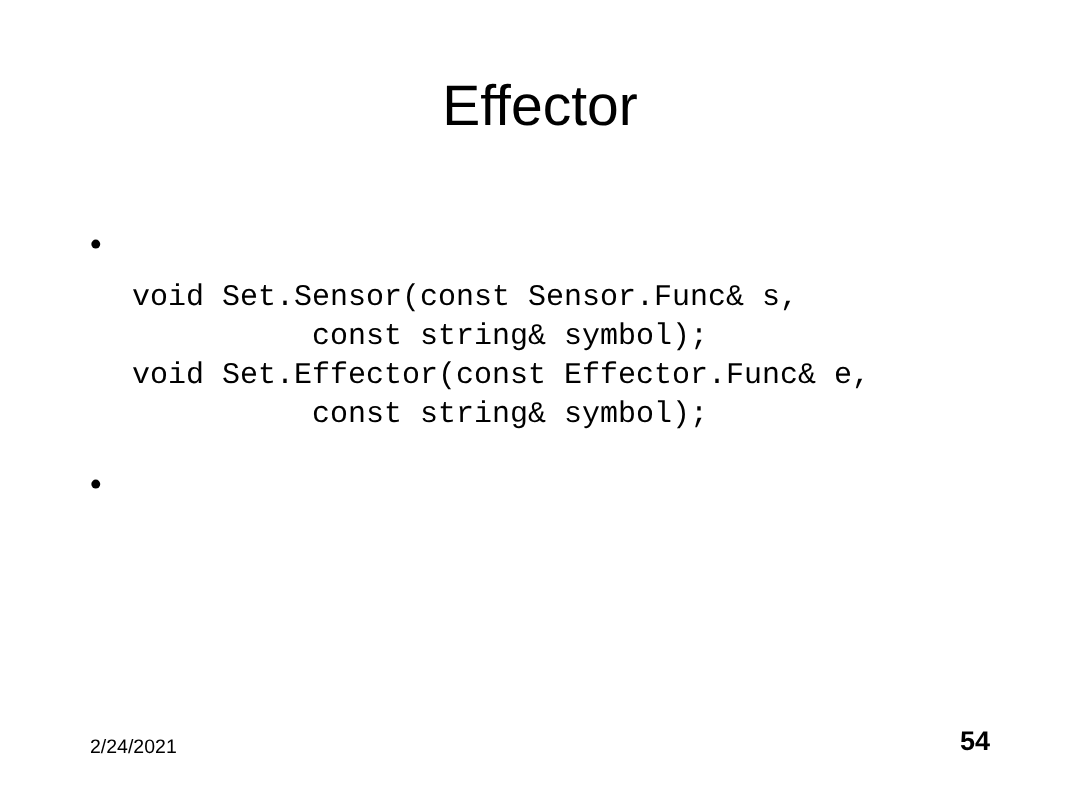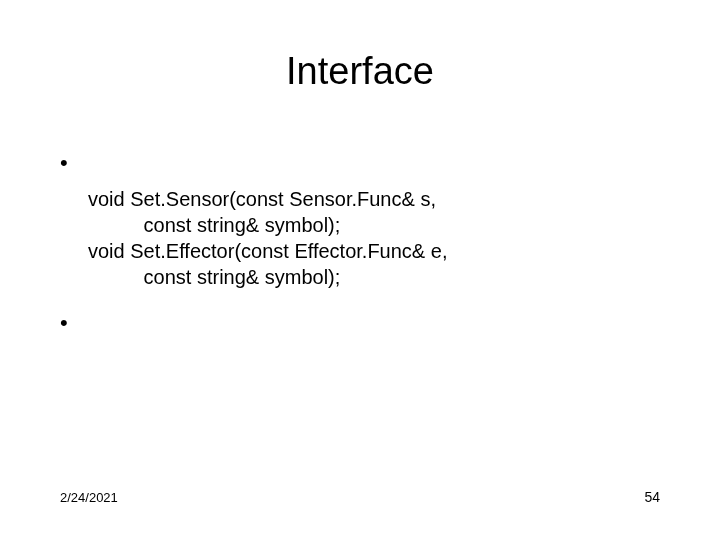--- a/index.html
+++ b/index.html
@@ -38,46 +38,47 @@
     display: flex;
     align-items: baseline;
   }
   .bullet .dot {
     width: 22px;
     flex: 0 0 22px;
     font-size: 22px;
     line-height: 26px;
   }
   .codeblock {
-    font-family: Liberation Sans, sans-serif;
+    font-family: Liberation Mono, monospace;
     font-size: 20px;
     line-height: 1.3;
     white-space: pre;
     margin: 0 0 20px 28px;
   }
   .footer-date {
     position: absolute;
     left: 60px;
     bottom: 35px;
     font-size: 13px;
     margin-top: 48px;
   }
   .footer-page {
     position: absolute;
     right: 60px;
     bottom: 35px;
-    font-size: 14px;
+    font-size: 18px;
+    font-weight: bold;
   }
 </style>
 </head>
 <body>
 
 <div class="slide">
 
-  <div class="title">Interface</div>
+  <div class="title">Effector</div>
 
   <div class="content">
 
     <div class="bullet">
       <span class="dot">•</span>
     </div>
     <div class="codeblock">void Set.Sensor(const Sensor.Func&amp; s,
           const string&amp; symbol);
 void Set.Effector(const Effector.Func&amp; e,
           const string&amp; symbol);</div>

